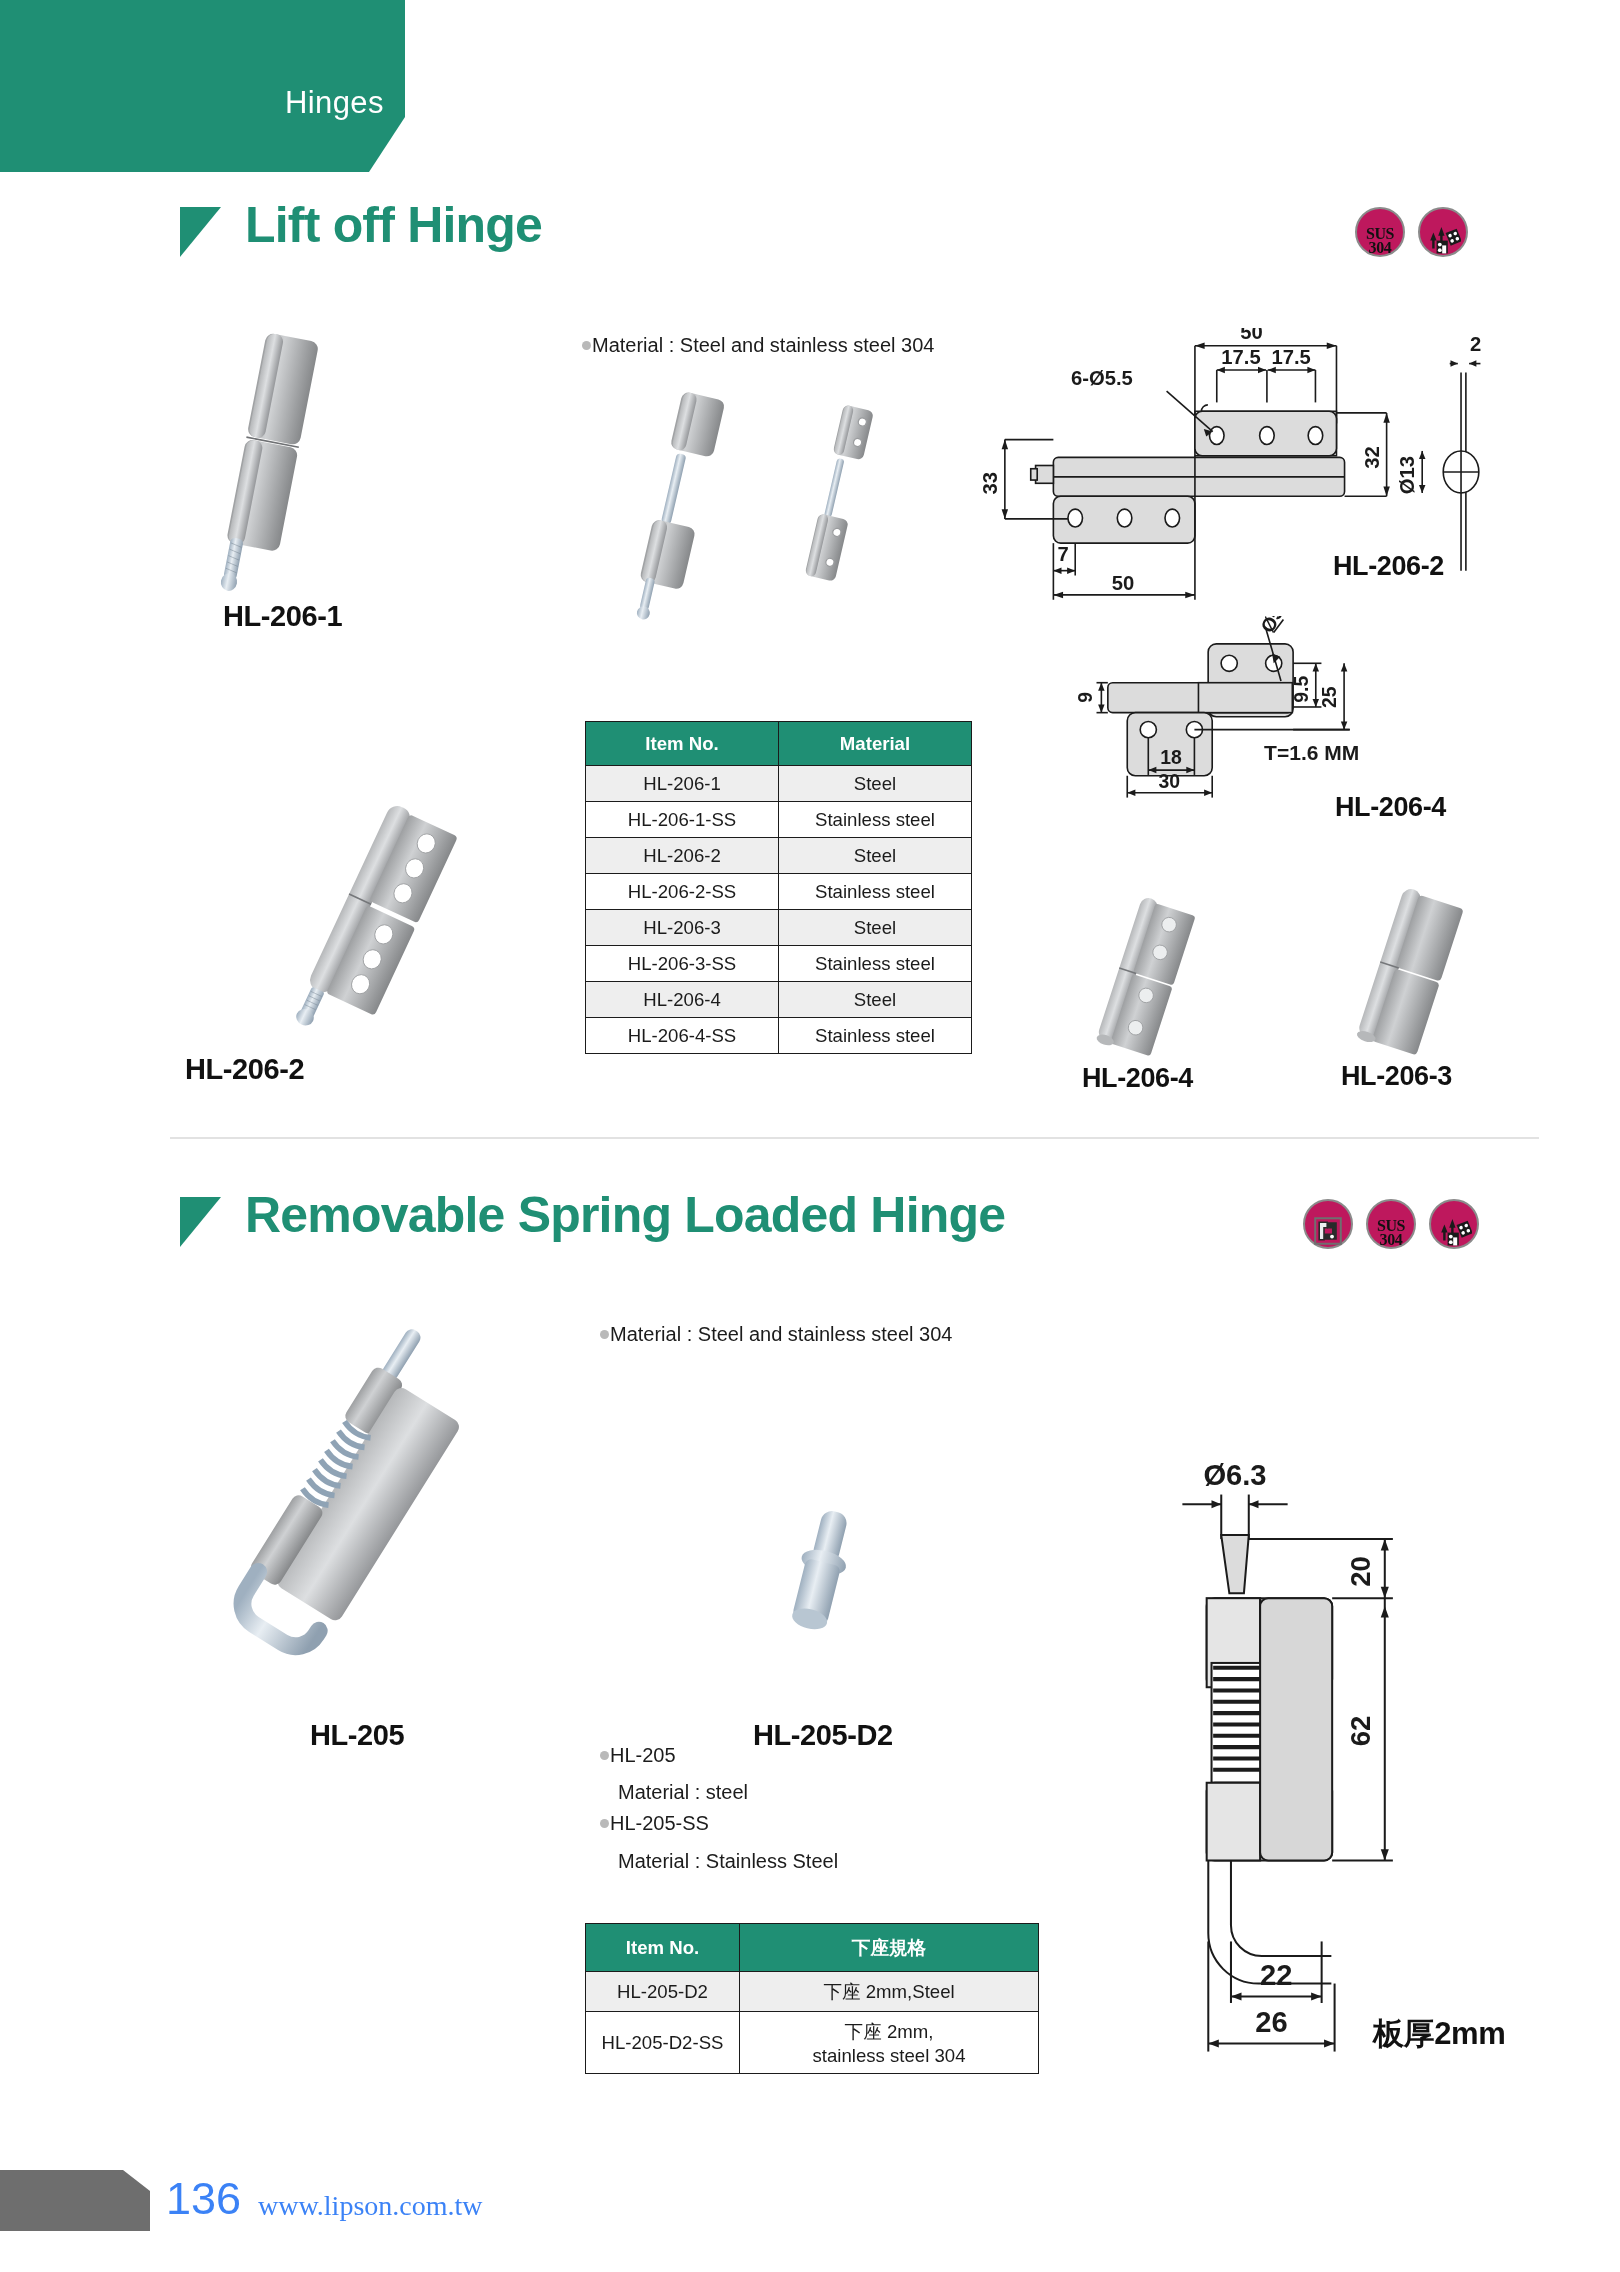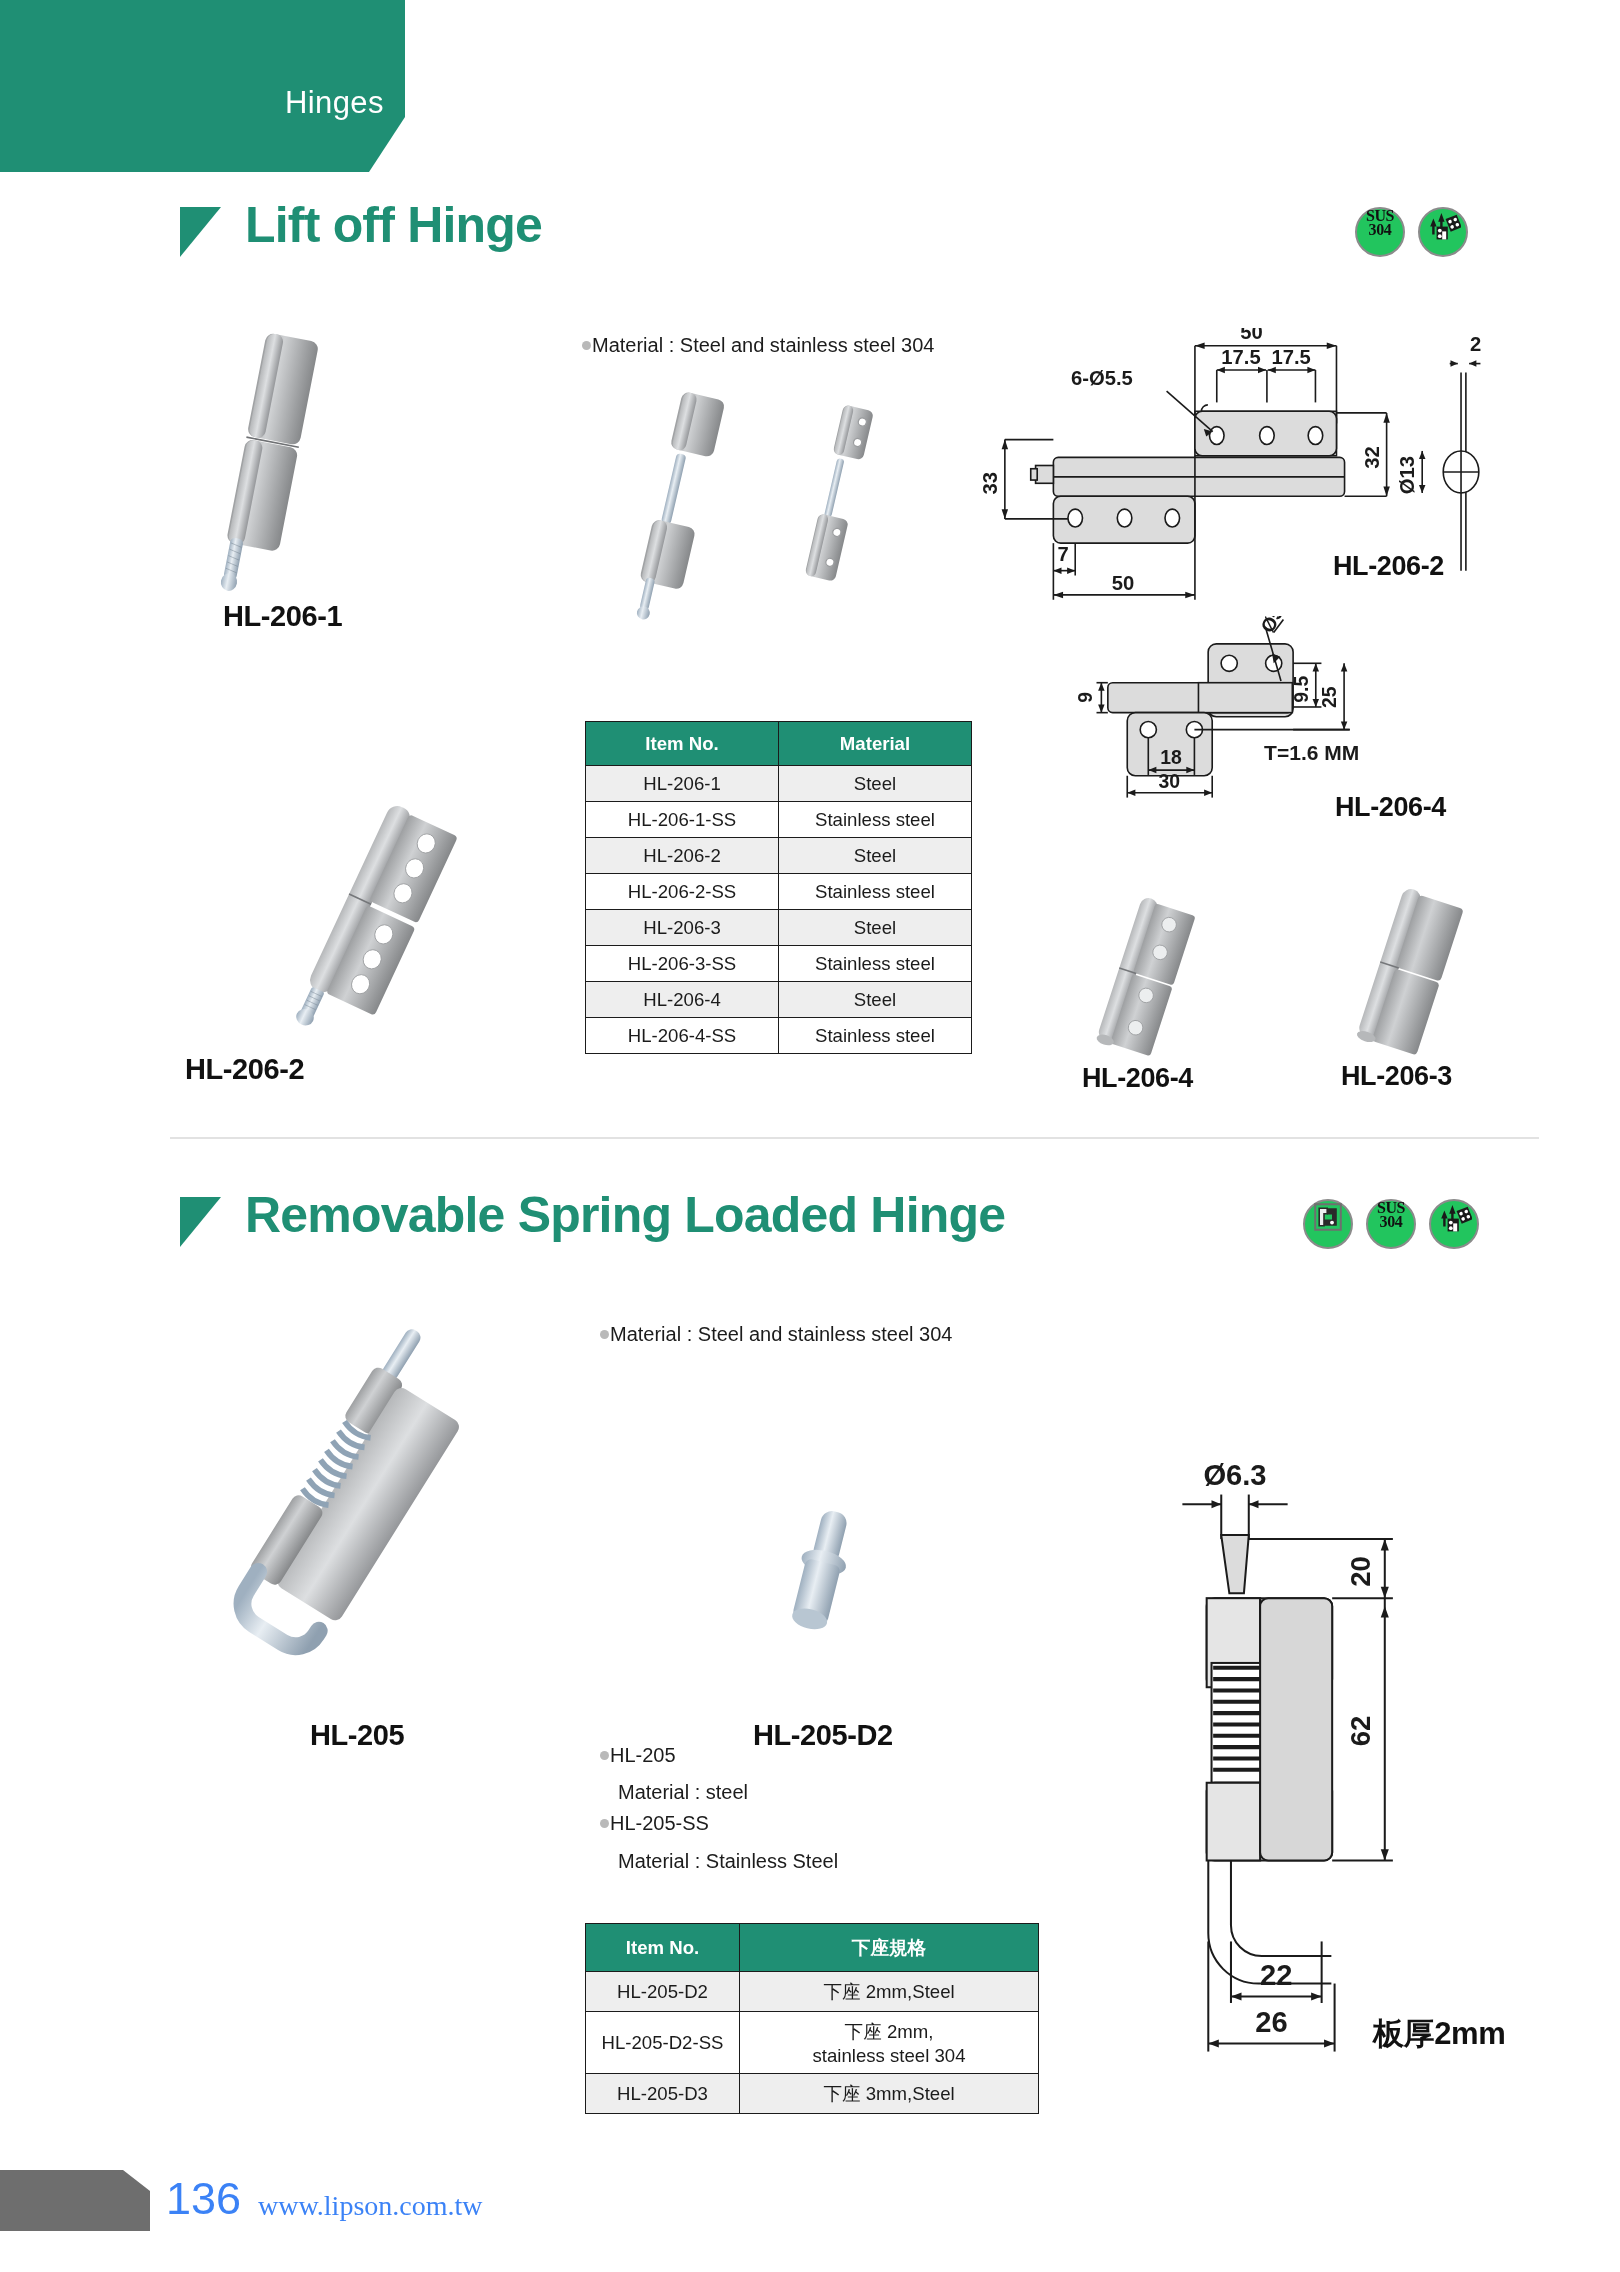--- a/index.html
+++ b/index.html
@@ -36,22 +36,22 @@
     position: absolute; left: 65px; top: -11.3px;
     font-size: 50px; font-weight: bold; color: #1f8f74;
     font-family: "Liberation Sans", sans-serif;
     letter-spacing: -0.8px; white-space: nowrap;
   }
 
   
   .badges { position: absolute; display: flex; gap: 13px; }
   .badge {
     width: 50px; height: 50px; border-radius: 50%;
-    border: 2.4px solid #8b8b8b; background: #22c55e;
-    display: flex; align-items: flex-start; justify-content: center;
+    border: 2.4px solid #8b8b8b; background: #be185d;
+    display: flex; align-items: flex-end; justify-content: center;
     position: relative;
   }
   .badge-sus {
     font-family: "Liberation Serif", serif; font-weight: bold;
     font-size: 16px; line-height: 13.8px; color: #111;
     text-align: center; letter-spacing: -0.4px;
   }
 
   
   .bullet-line {
@@ -567,24 +567,20 @@
     <tbody>
       <tr class="alt">
         <td>HL-205-D2</td>
         <td>下座 2mm,Steel</td>
       </tr>
       <tr>
         <td>HL-205-D2-SS</td>
         <td>下座 2mm,
 stainless steel 304</td>
       </tr>
-      <tr class="alt">
-        <td>HL-205-D3</td>
-        <td>下座 3mm,Steel</td>
-      </tr>
     </tbody>
   </table>
 
   <div class="art" style="left:1150px; top:1462px;">
     <svg width="421" height="648" viewBox="0 0 520 800">
       <g stroke="#1b1b1b" fill="none" stroke-width="2.5">
 
         <line x1="40" y1="52" x2="88" y2="52"></line>
         <path d="M88 52 l-12 -5 v10 z" fill="#1b1b1b" stroke="none"></path>
         <line x1="122" y1="52" x2="170" y2="52"></line>

